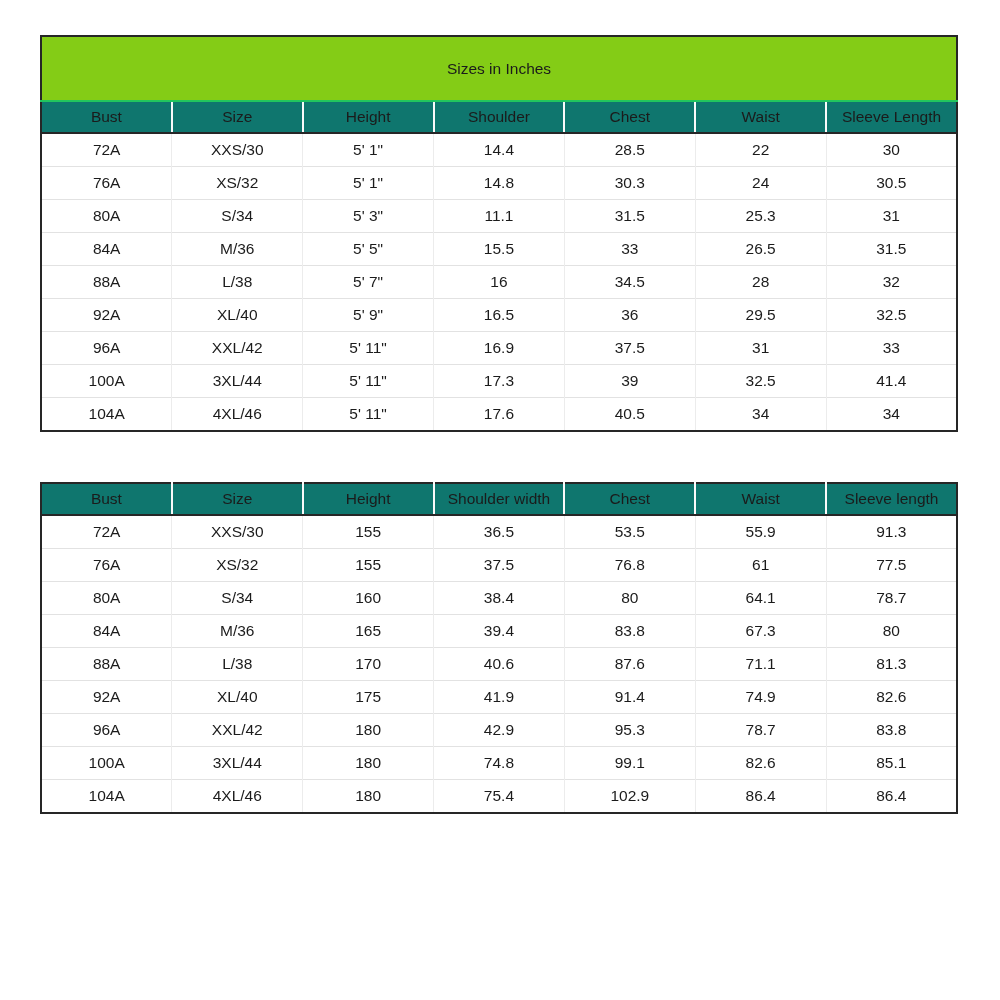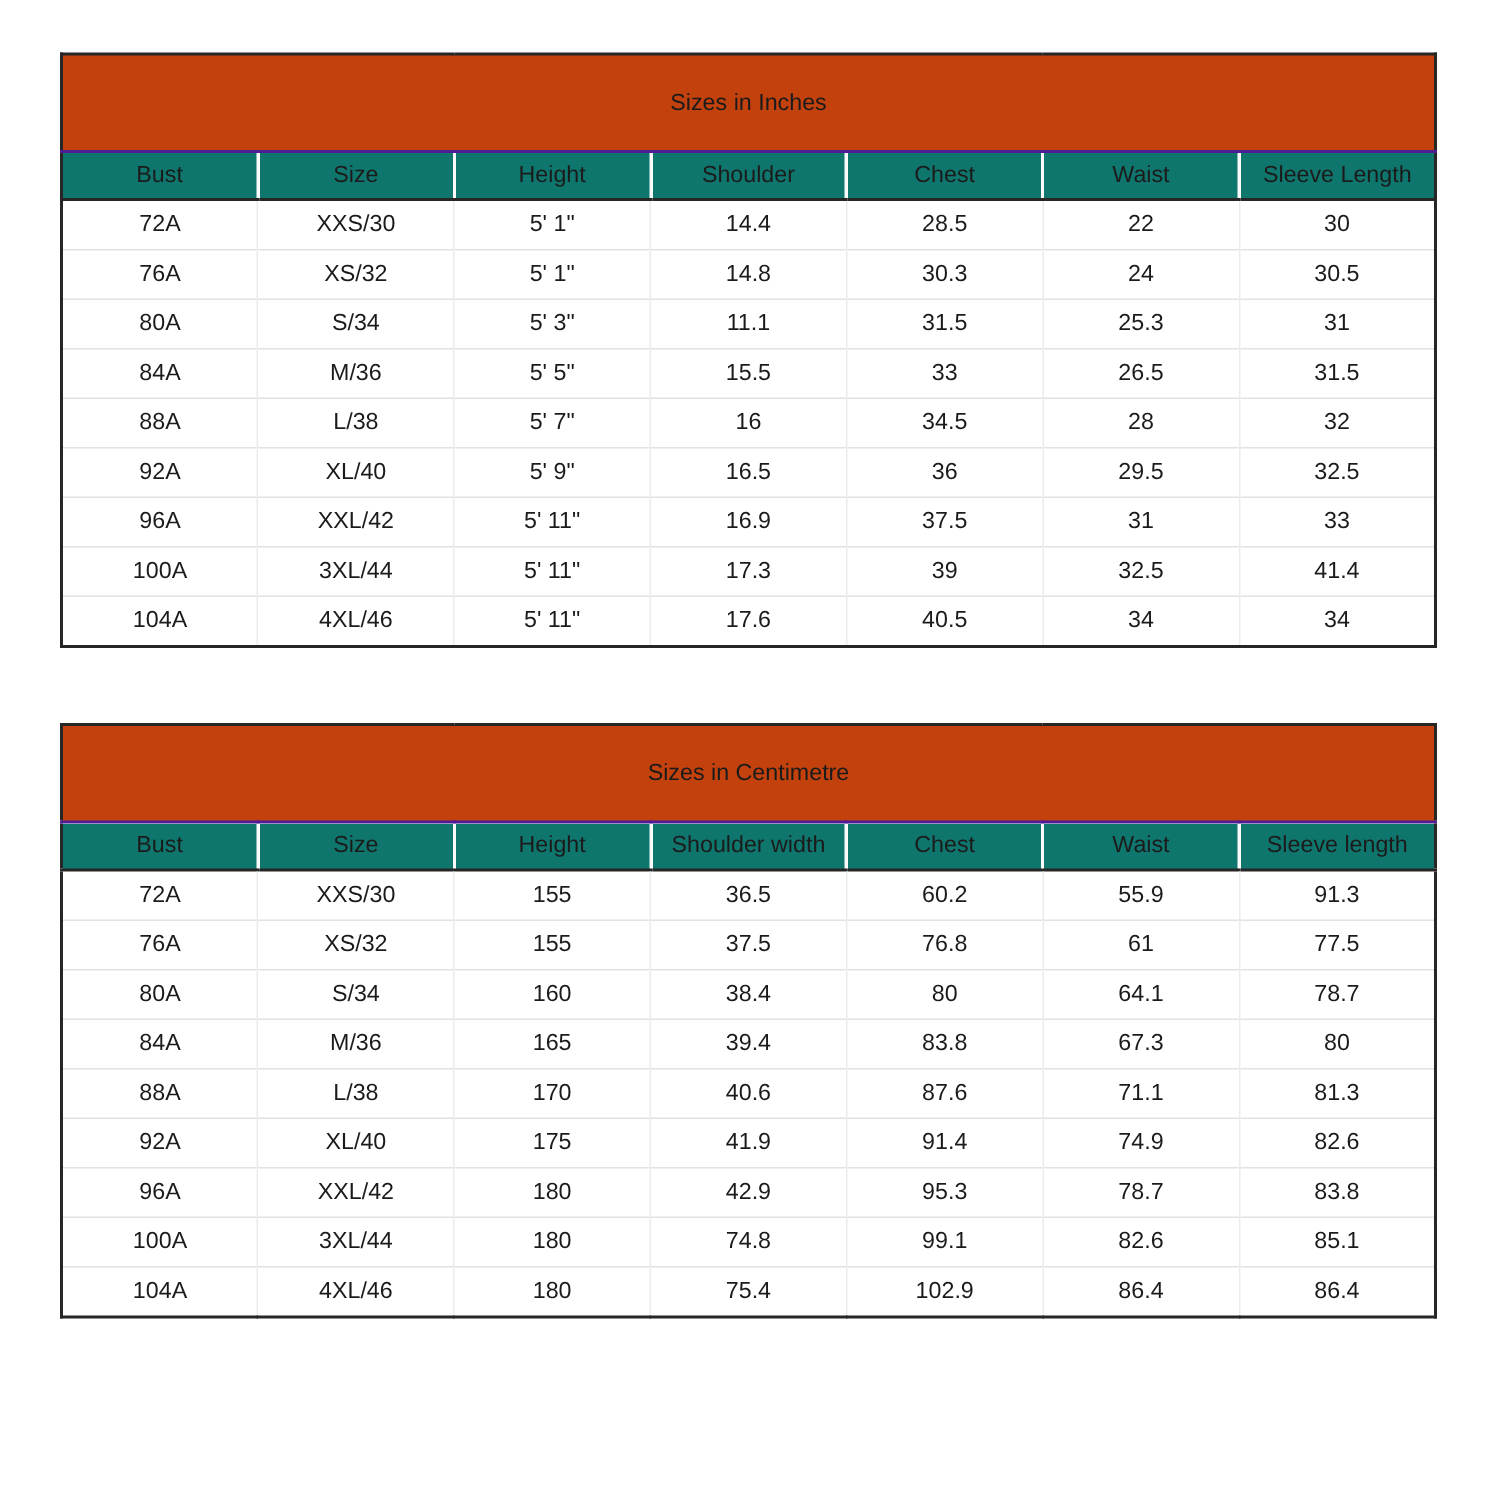--- a/index.html
+++ b/index.html
@@ -34,25 +34,25 @@
     border-collapse: collapse;
     table-layout: fixed;
     border: 2px solid #262626;
     font-size: 15.5px;
   }
   table.size-table.second {
     margin-top: 50px;
   }
   .title-cell {
     height: 31px;
-    background: #c2410c;
+    background: #84cc16;
     font-weight: normal;
     font-size: 15.5px;
     text-align: center;
-    border-bottom: 2px solid #4c1d95;
+    border-bottom: 2px solid #22c55e;
     padding: 16px;
   }
   .header-row th {
     height: 30px;
     background: #0f766e;
     font-weight: normal;
     font-size: 15.5px;
     text-align: center;
     border-bottom: 2px solid #262626;
     border-left: 2px solid #fafafa;
@@ -174,40 +174,37 @@
           <td>17.6</td>
           <td>40.5</td>
           <td>34</td>
           <td>34</td>
         </tr>
       </tbody>
   </table>
 
   <table class="size-table second">
     <thead>
-      <tr>
-        <th class="title-cell" colspan="7">Sizes in Centimetre</th>
-      </tr>
       <tr class="header-row">
           <th>Bust</th>
           <th>Size</th>
           <th>Height</th>
           <th>Shoulder width</th>
           <th>Chest</th>
           <th>Waist</th>
           <th>Sleeve length</th>
         </tr>
     </thead>
     <tbody>
         <tr>
           <td>72A</td>
           <td>XXS/30</td>
           <td>155</td>
           <td>36.5</td>
-          <td>60.2</td>
+          <td>53.5</td>
           <td>55.9</td>
           <td>91.3</td>
         </tr>
         <tr>
           <td>76A</td>
           <td>XS/32</td>
           <td>155</td>
           <td>37.5</td>
           <td>76.8</td>
           <td>61</td>

